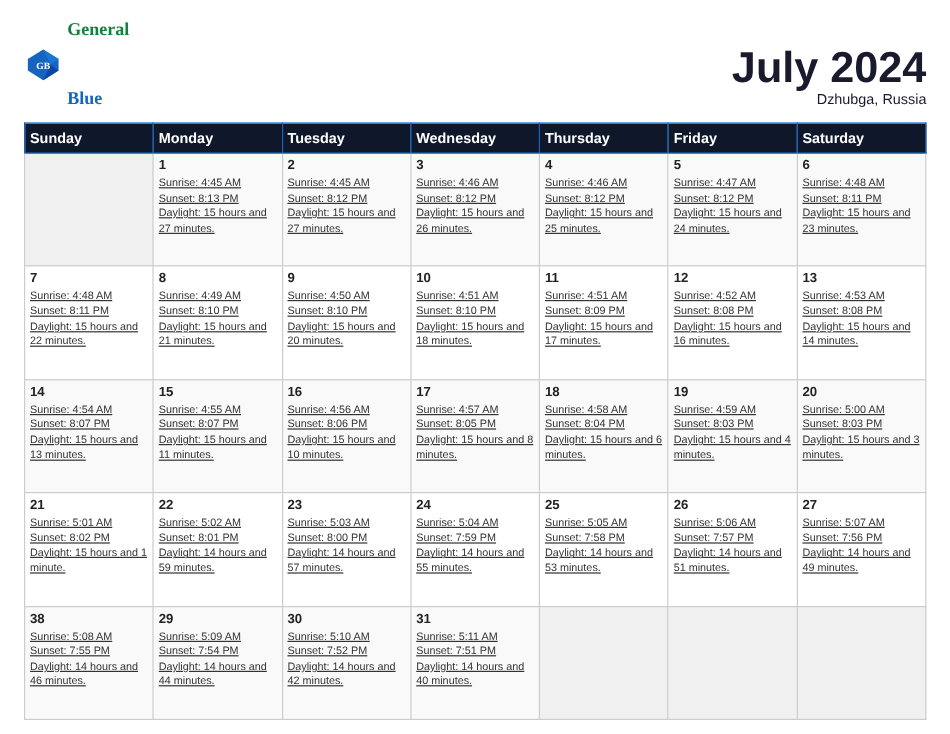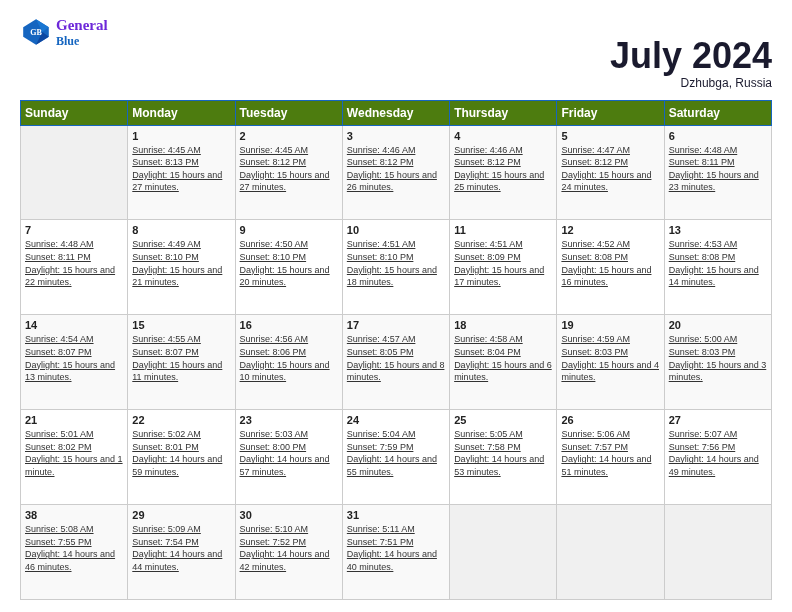--- a/index.html
+++ b/index.html
@@ -49,21 +49,21 @@
       font-weight: normal;
     }
     .calendar {
       flex: 1;
       border: 1px solid #ccc;
       border-collapse: collapse;
       width: 100%;
       table-layout: fixed;
     }
     .calendar thead tr th {
-      background: #4d7c0f;
+      background: #0f172a;
       color: #fff;
       font-size: 12px;
       font-weight: bold;
       padding: 5px 4px;
       border: 1px solid #1565c0;
       text-align: left;
     }
     .calendar tbody tr td {
       vertical-align: top;
       border: 1px solid #ccc;
@@ -101,23 +101,23 @@
   <div class="header">
     <div class="logo">
       <svg class="logo-icon" viewBox="0 0 40 40">
         <polygon points="20,4 36,14 36,26 20,36 4,26 4,14" fill="#1565c0"></polygon>
         <polygon points="20,4 36,14 28,20 20,4" fill="#1976d2"></polygon>
         <polygon points="20,36 36,26 28,20 20,36" fill="#0d47a1"></polygon>
         <text x="20" y="24" text-anchor="middle" fill="white" font-size="10" font-weight="bold">GB</text>
       </svg>
       <div>
         <div style="font-size:15px;font-weight:bold;color:#1a1a2e;line-height:1.2;">
-          <span style="color:#6d28d9;">General</span>
+          <span style="color:#15803d;">General</span>
         </div>
-        <div style="font-size:12px;font-weight:bold;color:#1565c0;line-height:1.2;">Blue</div>
+        <div style="font-size:15px;font-weight:bold;color:#1565c0;line-height:1.2;margin-top:40px;">Blue</div>
       </div>
     </div>
     <div class="title-block">
       <div class="month-title">July 2024</div>
       <div class="location-title">Dzhubga, Russia</div>
     </div>
   </div>
 
   <table class="calendar">
     <thead>

